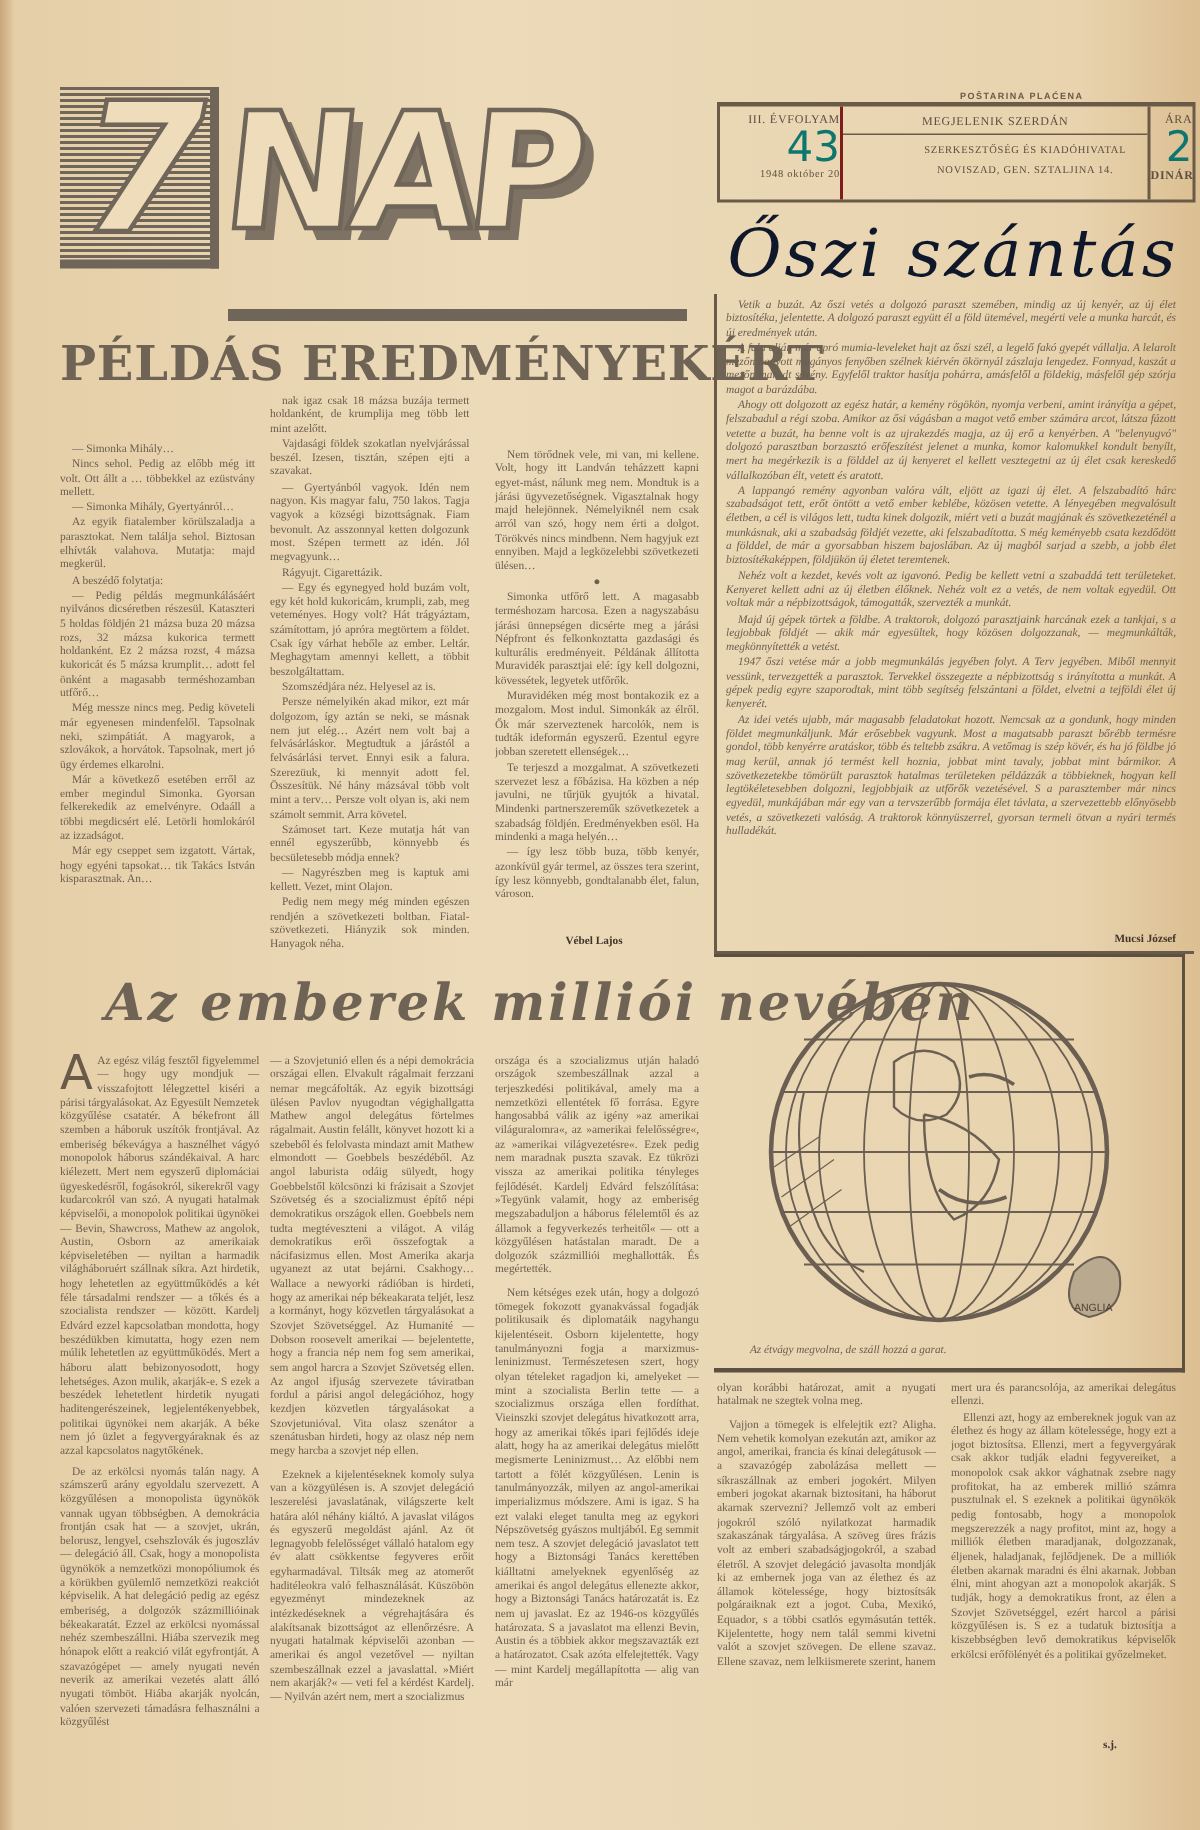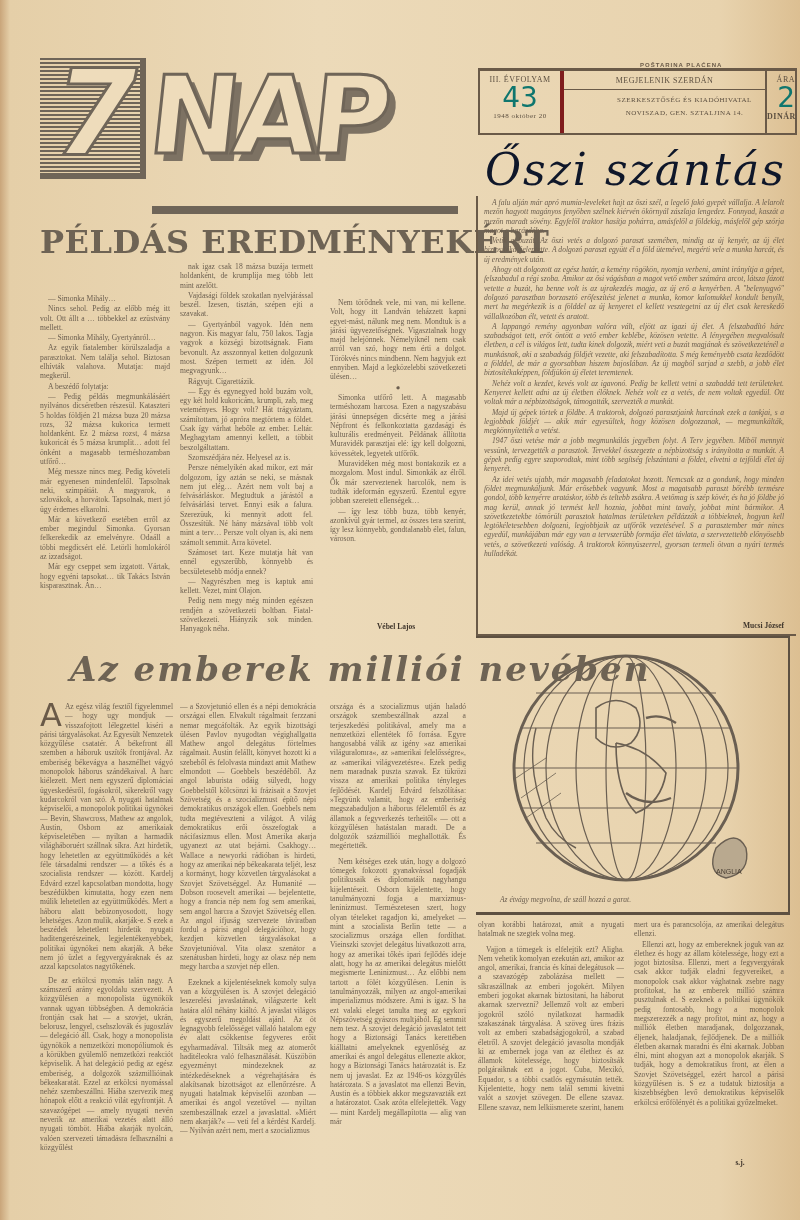--- a/index.html
+++ b/index.html
@@ -27,21 +27,21 @@
     position: absolute; left: 110px; top: 4px;
     font: bold 108px/1 "DejaVu Sans", sans-serif; letter-spacing: -6px;
     color: #eedcbb; -webkit-text-stroke: 3px #6f6558;
     text-shadow: 8px 8px 0 #7d7263;
     transform: skewX(-6deg);
   }
   .logo-bar { position: absolute; left: 112px; top: 148px; width: 306px; height: 8px; background: #6f6558; }
   
   .post { left: 640px; top: 62px; font: bold 6px "Liberation Sans", sans-serif; letter-spacing: 1px; color: #6a5a48; }
   .mbox { left: 478px; top: 68px; width: 315px; height: 62px; border: 2px solid #6a5a48; border-top-width: 3px; display: flex; }
-  .mbox .c1 { width: 80px; border-right: 4px solid #7f1d1d; text-align: center; }
+  .mbox .c1 { width: 80px; border-right: 2px solid #7f1d1d; text-align: right; }
   .mbox .c2 { flex: 1; border-right: 2px solid #6a5a48; display: flex; flex-direction: column; }
   .mbox .c3 { width: 28px; text-align: right; }
   .small-caps { font-size: 8px; letter-spacing: .5px; color: #5d5041; }
   .bignum { font: 28px/1 "DejaVu Sans", sans-serif; color: #0f766e; }
   .c2 .top { border-bottom: 1.5px solid #6a5a48; text-align: center; padding: 5px 0 4px; }
   .c2 .bot { text-align: center; padding-top: 4px; line-height: 13px; padding-left: 40px; }
   
   .h-peldas { left: 40px; top: 226px; width: 430px; font: bold 32px/1 "DejaVu Serif", serif; color: #6e6354; letter-spacing: 0.5px; white-space: nowrap; }
   .h-oszi { left: 485px; top: 148px; font: italic 44px/1 "DejaVu Serif", serif; color: #0f172a; letter-spacing: 2px; text-align: center; }
   .h-emberek { left: 70px; top: 652px; font: italic bold 34px/1 "DejaVu Serif", serif; color: #6e6354; letter-spacing: 2px; white-space: nowrap; }
@@ -111,29 +111,30 @@
   <p>Persze némelyikén akad mikor, ezt már dolgozom, így aztán se neki, se másnak nem jut elég… Azért nem volt baj a felvásárláskor. Megtudtuk a járástól a felvásárlási tervet. Ennyi esik a falura. Szerezüuk, ki mennyit adott fel. Összesítük. Né hány mázsával több volt mint a terv… Persze volt olyan is, aki nem számolt semmit. Arra követel.</p>
   <p>Számoset tart. Keze mutatja hát van ennél egyszerűbb, könnyebb és becsületesebb módja ennek?</p>
   <p>— Nagyrészben meg is kaptuk ami kellett. Vezet, mint Olajon.</p>
   <p>Pedig nem megy még minden egészen rendjén a szövetkezeti boltban. Fiatal-szövetkezeti. Hiányzik sok minden. Hanyagok néha.</p>
 </div>
 <div class="abs col" style="left:330px;top:262px;width:136px;height:350px;margin-top:36px;">
   <p>Nem törődnek vele, mi van, mi kellene. Volt, hogy itt Landván teházzett kapni egyet-mást, nálunk meg nem. Mondtuk is a járási ügyvezetőségnek. Vigasztalnak hogy majd helejönnek. Némelyiknél nem csak arról van szó, hogy nem érti a dolgot. Törökvés nincs mindbenn. Nem hagyjuk ezt ennyiben. Majd a legközelebbi szövetkezeti ülésen…</p>
   <p style="text-align:center;text-indent:0">●</p>
   <p>Simonka utfőrő lett. A magasabb terméshozam harcosa. Ezen a nagyszabásu járási ünnepségen dicsérte meg a járási Népfront és felkonkoztatta gazdasági és kulturális eredményeit. Példának állította Muravidék parasztjai elé: így kell dolgozni, kövessétek, legyetek utfőrők.</p>
   <p>Muravidéken még most bontakozik ez a mozgalom. Most indul. Simonkák az élről. Ők már szerveztenek harcolók, nem is tudták ideformán egyszerű. Ezentul egyre jobban szeretett ellenségek…</p>
+  <p>Te terjeszd a mozgalmat. A szövetkezeti szervezet lesz a főbázisa. Ha közben a nép javulni, ne tűrjük gyujtók a hivatal. Mindenki partnerszereműk szövetkezetek a szabadság földjén. Eredményekben esöl. Ha mindenki a maga helyén…</p>
   <p>— így lesz több buza, több kenyér, azonkívül gyár termel, az összes tera szerint, így lesz könnyebb, gondtalanabb élet, falun, városon.</p>
 </div>
 <div class="abs signature" style="left:330px;top:622px;width:132px;">Vébel Lajos</div>
 
 <div class="abs h-oszi">Őszi szántás</div>
 <div class="abs box-oszi">
   <div class="col it" style="width:300px;height:420px;padding-top:2px;">
+    <p>Vetik a buzát. Az őszi vetés a dolgozó paraszt szemében, mindig az új kenyér, az új élet biztosítéka, jelentette. A dolgozó paraszt együtt él a föld ütemével, megérti vele a munka harcát, és új eredmények után.</p>
     <p>A falu alján már apró mumia-leveleket hajt az őszi szél, a legelő fakó gyepét vállalja. A lelarolt mezőn hagyott magányos fenyőben szélnek kiérvén ökörnyál zászlaja lengedez. Fonnyad, kaszát a mezőn maradt sövény. Egyfelől traktor hasítja pohárra, amásfelől a földekig, másfelől gép szórja magot a barázdába.</p>
-    <p>Vetik a buzát. Az őszi vetés a dolgozó paraszt szemében, mindig az új kenyér, az új élet biztosítéka, jelentette. A dolgozó paraszt együtt él a föld ütemével, megérti vele a munka harcát, és új eredmények után.</p>
     <p>Ahogy ott dolgozott az egész határ, a kemény rögökön, nyomja verbeni, amint irányítja a gépet, felszabadul a régi szoba. Amikor az ősi vágásban a magot vető ember számára arcot, látsza fázott vetette a buzát, ha benne volt is az ujrakezdés magja, az új erő a kenyérben. A "belenyugvó" dolgozó parasztban borzasztó erőfeszítést jelenet a munka, komor kalomukkel kondult benyílt, mert ha megérkezik is a földdel az új kenyeret el kellett vesztegetni az új élet csak kereskedő vállalkozóban élt, vetett és aratott.</p>
     <p>A lappangó remény agyonban valóra vált, eljött az igazi új élet. A felszabadító hárc szabadságot tett, erőt öntött a vető ember keblébe, közösen vetette. A lényegében megvalósult életben, a cél is világos lett, tudta kinek dolgozik, miért veti a buzát magjának és szövetkezeténél a munkásnak, aki a szabadság földjét vezette, aki felszabadította. S még keményebb csata kezdődött a földdel, de már a gyorsabban hiszem bajoslában. Az új magból sarjad a szebb, a jobb élet biztosítékaképpen, földjükön új életet teremtenek.</p>
     <p>Nehéz volt a kezdet, kevés volt az igavonó. Pedig be kellett vetni a szabaddá tett területeket. Kenyeret kellett adni az új életben élőknek. Nehéz volt ez a vetés, de nem voltak egyedül. Ott voltak már a népbizottságok, támogatták, szervezték a munkát.</p>
     <p>Majd új gépek törtek a földbe. A traktorok, dolgozó parasztjaink harcának ezek a tankjai, s a legjobbak földjét — akik már egyesültek, hogy közösen dolgozzanak, — megmunkálták, megkönnyítették a vetést.</p>
     <p>1947 őszi vetése már a jobb megmunkálás jegyében folyt. A Terv jegyében. Miből mennyit vessünk, tervezgették a parasztok. Tervekkel összegezte a népbizottság s irányította a munkát. A gépek pedig egyre szaporodtak, mint több segítség felszántani a földet, elvetni a tejföldi élet új kenyerét.</p>
     <p>Az idei vetés ujabb, már magasabb feladatokat hozott. Nemcsak az a gondunk, hogy minden földet megmunkáljunk. Már erősebbek vagyunk. Most a magatsabb paraszt bőrébb termésre gondol, több kenyérre aratáskor, több és teltebb zsákra. A vetőmag is szép kövér, és ha jó földbe jó mag kerül, annak jó termést kell hoznia, jobbat mint tavaly, jobbat mint bármikor. A szövetkezetekbe tömörült parasztok hatalmas területeken példázzák a többieknek, hogyan kell legtökéletesebben dolgozni, legjobbjaik az utfőrők vezetésével. S a parasztember már nincs egyedül, munkájában már egy van a tervszerűbb formája élet távlata, a szervezettebb előnyösebb vetés, a szövetkezeti valóság. A traktorok könnyüszerrel, gyorsan termeli ötvan a nyári termés hulladékát.</p>
   </div>
   <div class="signature" style="position:absolute;right:12px;bottom:4px;">Mucsi József</div>
 </div>
 

